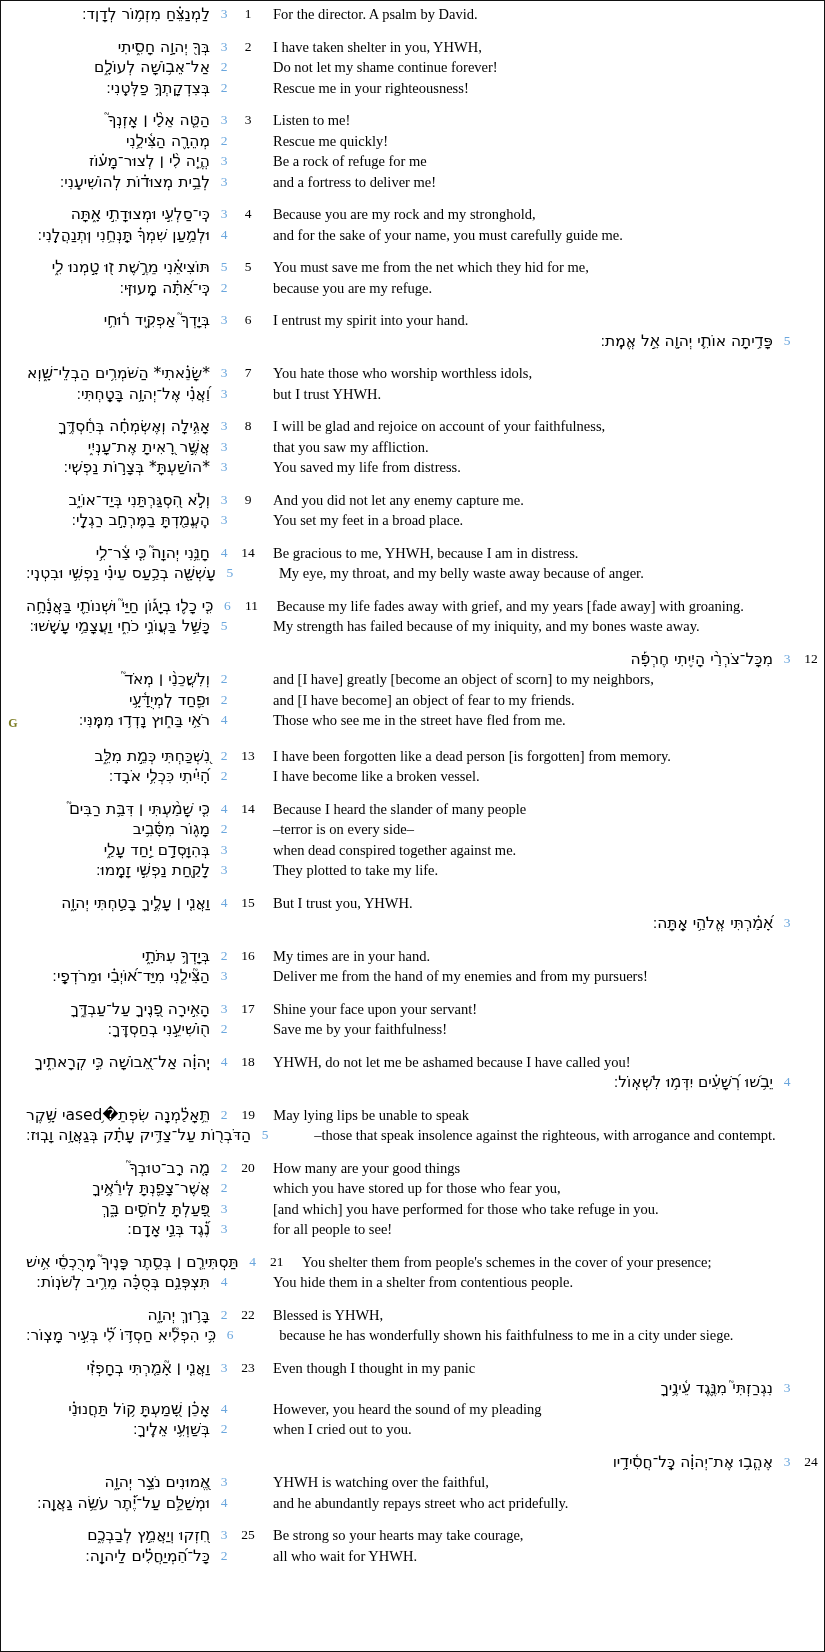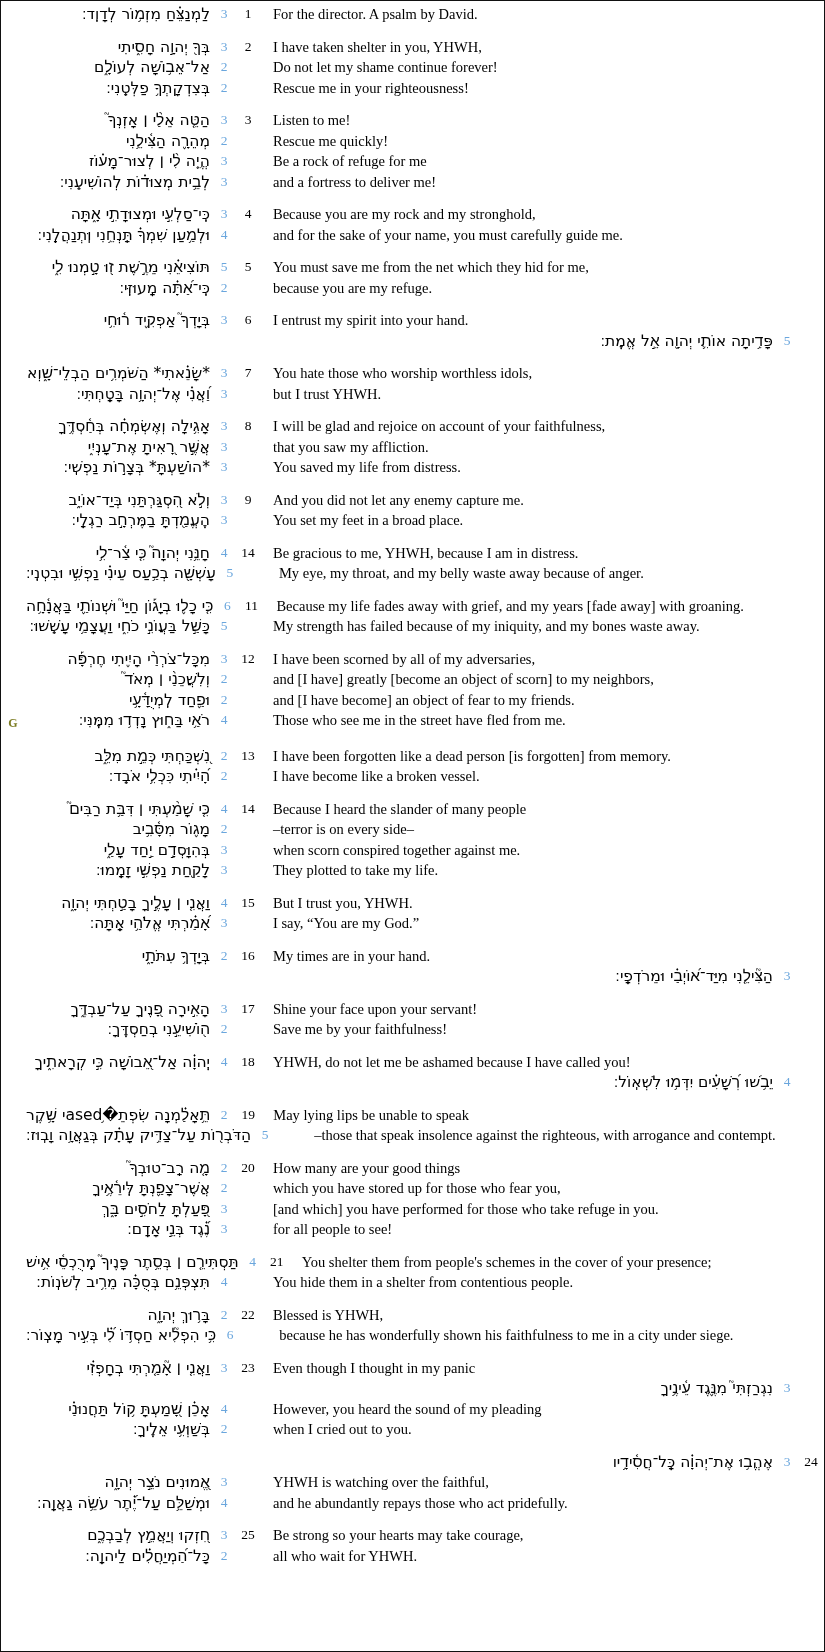--- a/index.html
+++ b/index.html
@@ -316,21 +316,20 @@
         <div class="col-verse"></div>
         <div class="col-english">My strength has failed because of my iniquity, and my bones waste away.</div>
       </div>
     </div>
     <div class="verse-block">
       <div class="line-row">
         <div class="col-marker"></div>
         <div class="col-hebrew">מִכָּל־צֹרְרַ֨י הָיִ֪יתִי חֶרְפָּ֡ה</div>
         <div class="col-count">3</div>
         <div class="col-verse">12</div>
-        <div class="col-english">I have been scorned by all of my adversaries,</div>
       </div>
       <div class="line-row">
         <div class="col-marker"></div>
         <div class="col-hebrew">וְלִשֲׁכֵנַ֨י ׀ מְאֹד֮</div>
         <div class="col-count">2</div>
         <div class="col-verse"></div>
         <div class="col-english">and [I have] greatly [become an object of scorn] to my neighbors,</div>
       </div>
       <div class="line-row">
         <div class="col-marker"></div>
@@ -376,21 +375,21 @@
         <div class="col-hebrew">מָג֪וֹר מִסָּ֫בִ֥יב</div>
         <div class="col-count">2</div>
         <div class="col-verse"></div>
         <div class="col-english">–terror is on every side–</div>
       </div>
       <div class="line-row">
         <div class="col-marker"></div>
         <div class="col-hebrew">בְּהִוָּסְדָ֣ם יַ֣חַד עָלַ֑י</div>
         <div class="col-count">3</div>
         <div class="col-verse"></div>
-        <div class="col-english">when scorn conspired together against me.</div>
+        <div class="col-english">when dead conspired together against me.</div>
       </div>
       <div class="line-row">
         <div class="col-marker"></div>
         <div class="col-hebrew">לָקַ֖חַת נַפְשִׁ֣י זָמָֽמוּ׃</div>
         <div class="col-count">3</div>
         <div class="col-verse"></div>
         <div class="col-english">They plotted to take my life.</div>
       </div>
     </div>
     <div class="verse-block">
@@ -399,36 +398,36 @@
         <div class="col-hebrew">וַאֲנִ֤י ׀ עָלֶ֣יךָ בָטַ֣חְתִּי יְהוָ֑ה</div>
         <div class="col-count">4</div>
         <div class="col-verse">15</div>
         <div class="col-english">But I trust you, YHWH.</div>
       </div>
       <div class="line-row">
         <div class="col-marker"></div>
         <div class="col-hebrew">אָ֝מַ֗רְתִּי אֱלֹהַ֥י אָֽתָּה׃</div>
         <div class="col-count">3</div>
         <div class="col-verse"></div>
-        <div class="col-english">I say, “You are my God.”</div>
       </div>
     </div>
     <div class="verse-block">
       <div class="line-row">
         <div class="col-marker"></div>
         <div class="col-hebrew">בְּיָדְךָ֥ עִתֹּתָ֑י</div>
         <div class="col-count">2</div>
         <div class="col-verse">16</div>
         <div class="col-english">My times are in your hand.</div>
       </div>
       <div class="line-row">
         <div class="col-marker"></div>
         <div class="col-hebrew">הַצִּ֘ילֵ֤נִי מִיַּד־א֝וֹיְבַ֗י וּמֵרֹדְפָֽי׃</div>
         <div class="col-count">3</div>
         <div class="col-verse"></div>
+        <div class="col-english">Deliver me from the hand of my enemies and from my pursuers!</div>
       </div>
     </div>
     <div class="verse-block">
       <div class="line-row">
         <div class="col-marker"></div>
         <div class="col-hebrew">הָאִ֣ירָה פָ֭נֶיךָ עַל־עַבְדֶּ֑ךָ</div>
         <div class="col-count">3</div>
         <div class="col-verse">17</div>
         <div class="col-english">Shine your face upon your servant!</div>
       </div>
@@ -574,21 +573,21 @@
         <div class="col-hebrew">אֱ֭מוּנִים נֹצֵ֣ר יְהוָ֑ה</div>
         <div class="col-count">3</div>
         <div class="col-verse"></div>
         <div class="col-english">YHWH is watching over the faithful,</div>
       </div>
       <div class="line-row">
         <div class="col-marker"></div>
         <div class="col-hebrew">וּמְשַׁלֵּ֥ם עַל־יֶ֝֗תֶר עֹשֵׂ֥ה גַאֲוָֽה׃</div>
         <div class="col-count">4</div>
         <div class="col-verse"></div>
-        <div class="col-english">and he abundantly repays those who act pridefully.</div>
+        <div class="col-english">and he abundantly repays street who act pridefully.</div>
       </div>
     </div>
     <div class="verse-block">
       <div class="line-row">
         <div class="col-marker"></div>
         <div class="col-hebrew">חִ֭זְקוּ וְיַאֲמֵ֣ץ לְבַבְכֶ֑ם</div>
         <div class="col-count">3</div>
         <div class="col-verse">25</div>
         <div class="col-english">Be strong so your hearts may take courage,</div>
       </div>

